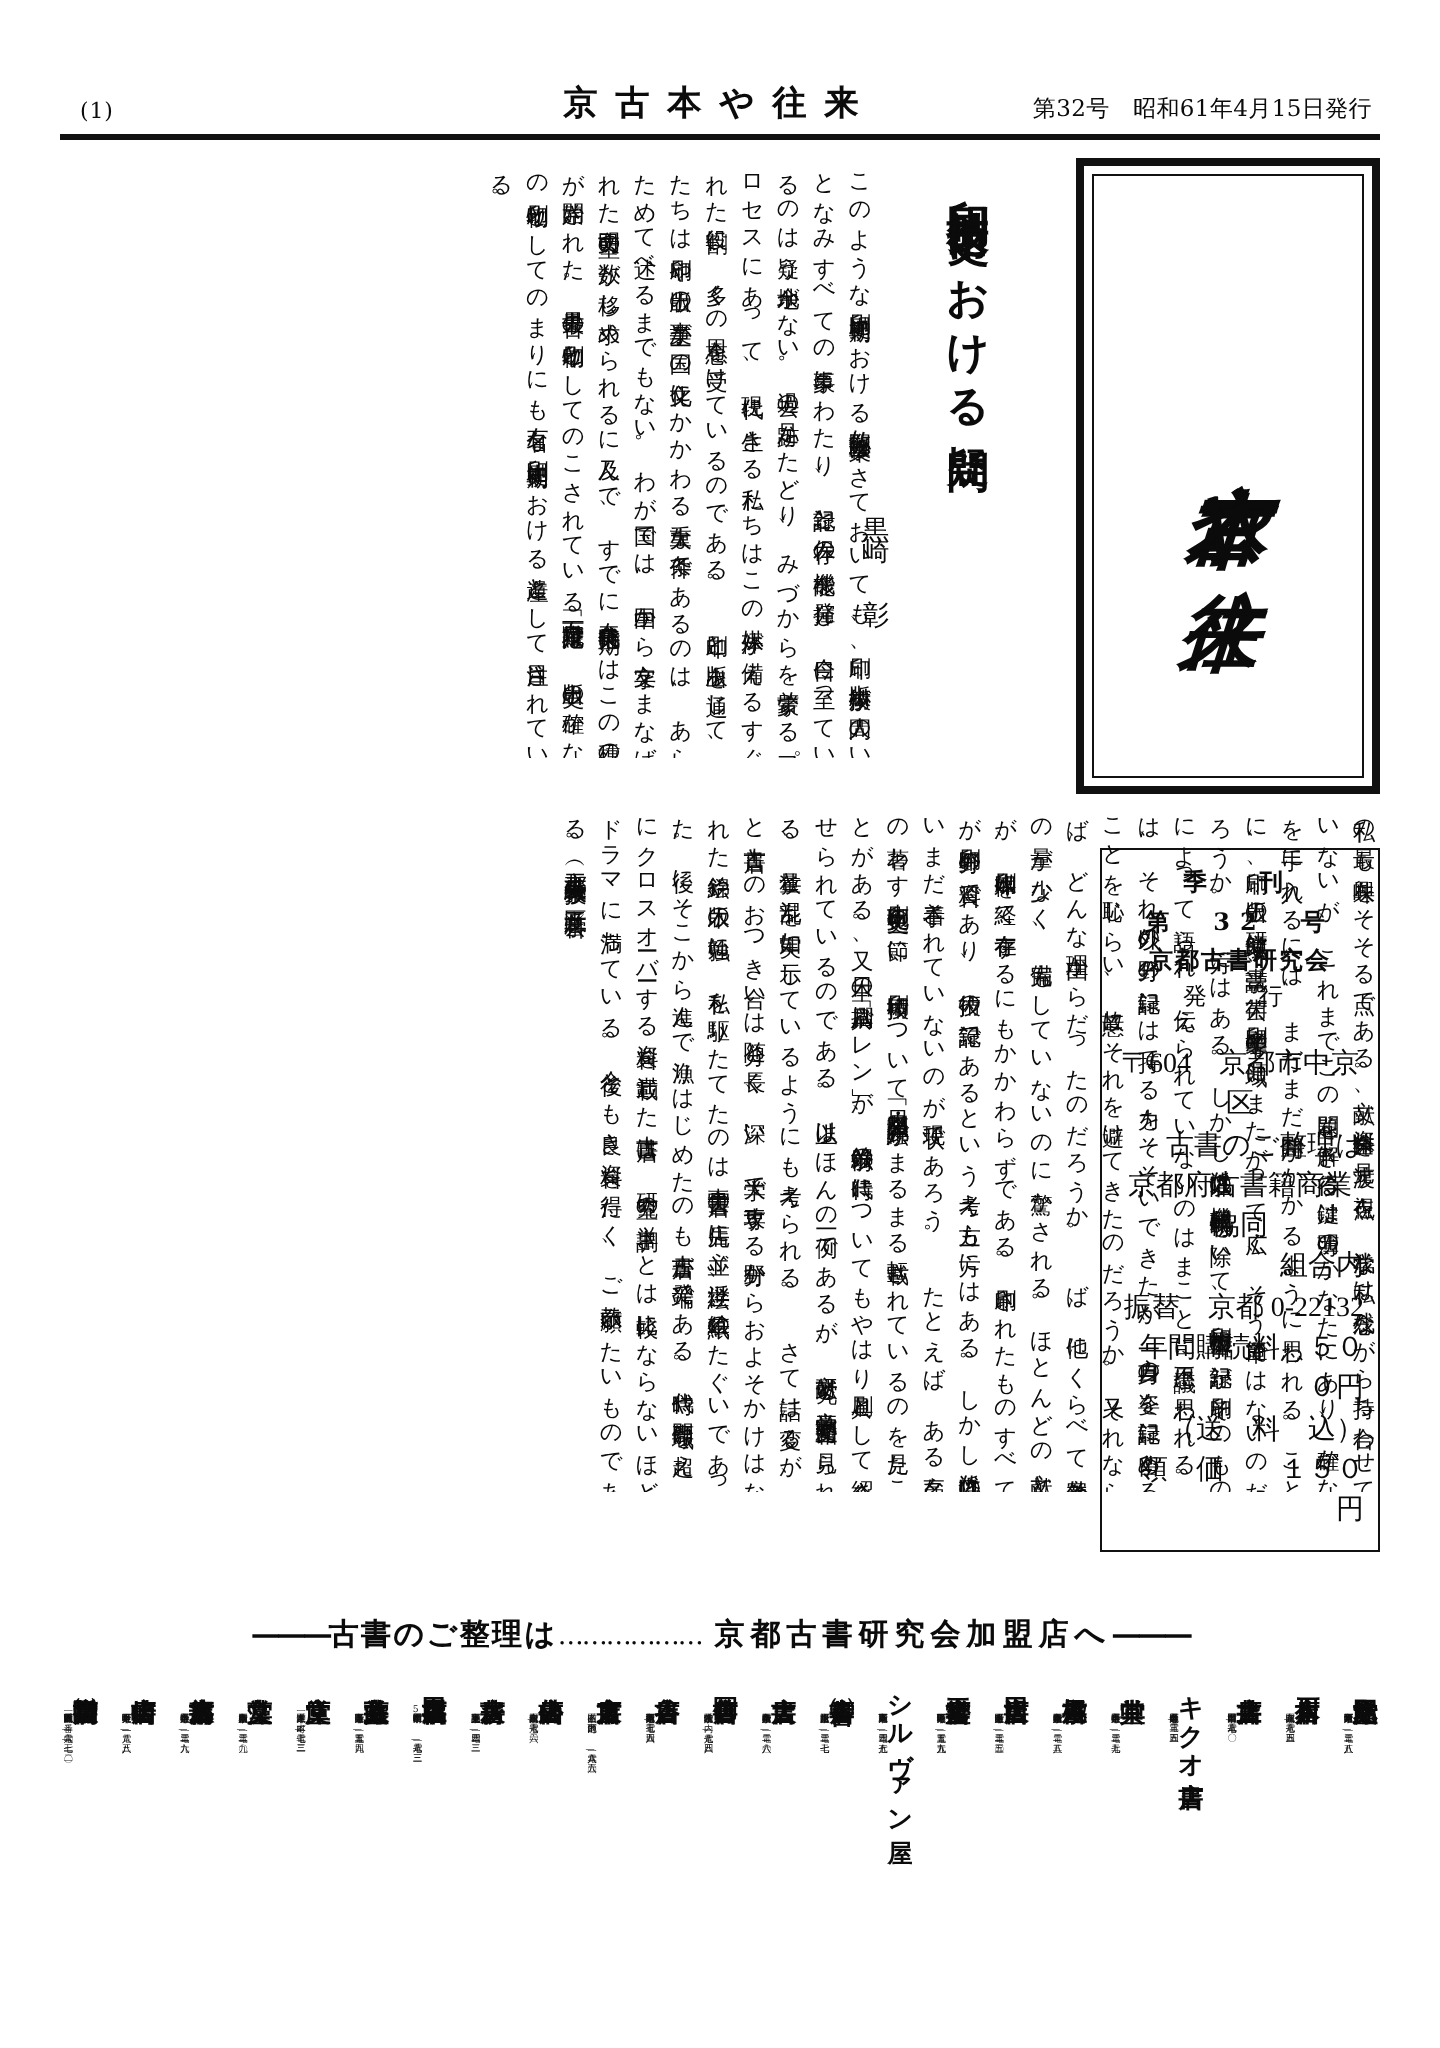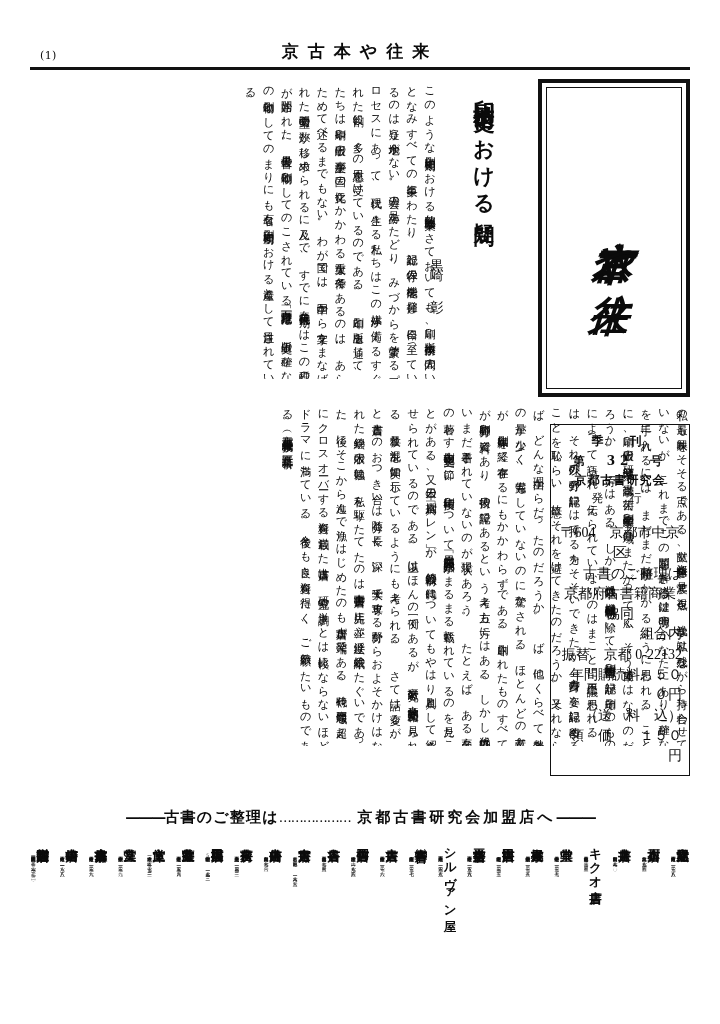--- a/index.html
+++ b/index.html
@@ -273,20 +273,21 @@
   }
 </style>
 </head>
 <body>
 
 <div class="page">
 
   <div class="topbar">
     <div class="page-no">(1)</div>
     <div class="paper-title-h">京古本や往来</div>
+    <div class="issue-line">第32号　昭和61年4月15日発行</div>
   </div>
   <div class="rule-thick"></div>
 
   <div class="body-area">
 
     <div class="band-upper">
 
       <div class="upper-text vcol-block">このような印刷史初期における仏教開板事業はさておいても、印刷、出版技術が人間のいとなみすべての事象にわたり、記録と保存の機能を発揮し、今日に至っているのは疑う余地がない。過去の足跡をたどり、みづからを啓蒙するプロセスにあって、現代に生きる私たちはこの媒体が備えるすぐれた役割に、多くの恩恵を受けているのである。　印刷と出版を通じて、私たちは印刷や出版の事業が一国の文化にかかわる重大な条件であるのは、あらためて述べるまでもない。わが国では、中国から文字をまなばれた文明司室の数が移し求められるに及んで、すでに奈良時代天平期にはこの種の事業が開始された。世界最古の印刷物としてのこされている「百万塔陀羅尼」は、出版史の確かな世界最古の印刷物としてのまりにも有名な印刷史初期における遺産として注目されている。</div>
 
       <div class="headline-wrap">

